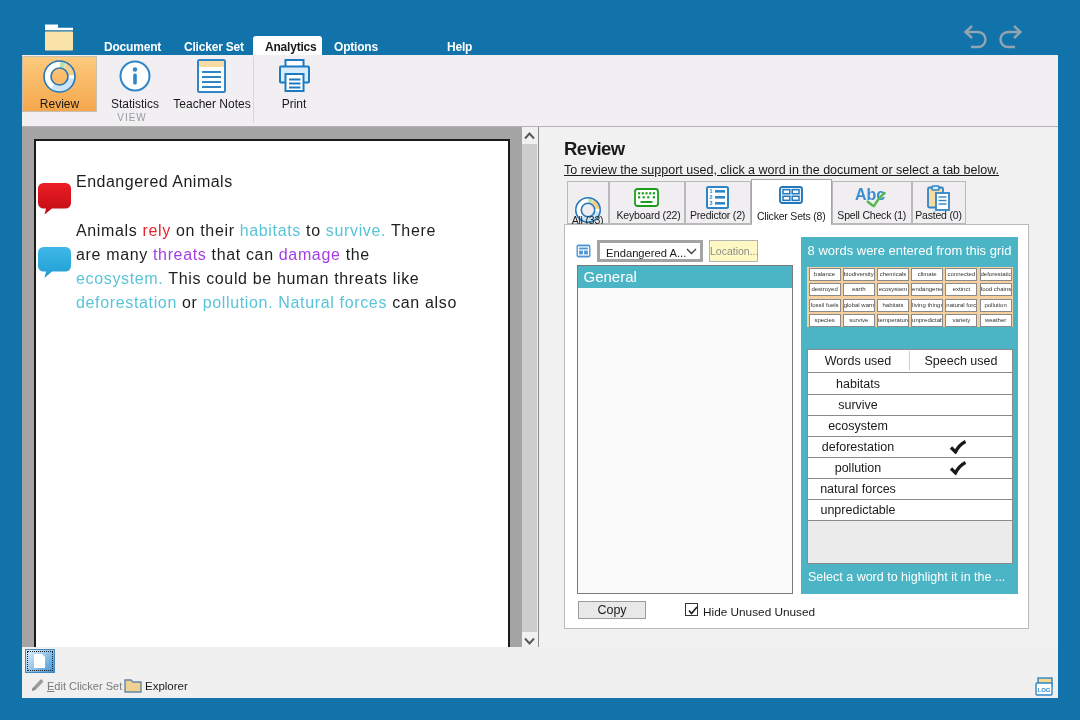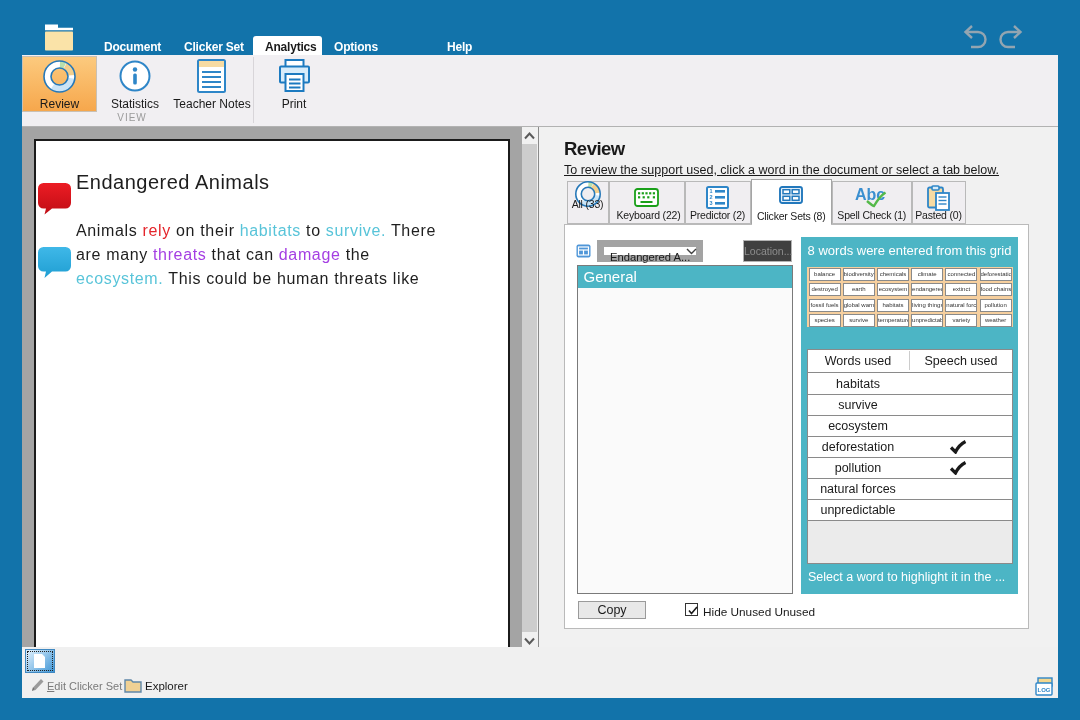--- a/index.html
+++ b/index.html
@@ -97,43 +97,44 @@
 <svg class="abs" style="left:38px;top:247px" width="33" height="32" viewBox="0 0 33 32">
   <defs>
       <linearGradient id="bg2" x1="0" y1="0" x2="0" y2="1">
     <stop offset="0" stop-color="#3fb8e8"></stop>
         <stop offset="1" stop-color="#1f9ed2"></stop>
       </linearGradient>
     </defs>
   <path d="M5.5 0 h22 a5.5 5.5 0 0 1 5.5 5.5 v13.5 a5.5 5.5 0 0 1 -5.5 5.5 h-13.5 l-7.5 6.5 l1.5 -6.5 h-2.5 a5.5 5.5 0 0 1 -5.5 -5.5 v-13.5 a5.5 5.5 0 0 1 5.5 -5.5 z" fill="url(#bg2)"></path>
 </svg>
 
-<div class="abs" style="left:76px;top:170px;font-size:20px;line-height:24px;color:#1e1e1e;letter-spacing:0.5px;">Endangered Animals</div>
+<div class="abs" style="left:76px;top:170px;font-size:16px;line-height:24px;color:#1e1e1e;letter-spacing:0.5px;">Endangered Animals</div>
 <div class="abs" style="left:76px;top:219px;font-size:16px;line-height:24.1px;color:#1e1e1e;letter-spacing:0.65px;white-space:nowrap;">
   <div>Animals <span style="color:#e4252b">rely</span> on their <span style="color:#58c4d9">habitats</span> to <span style="color:#58c4d9">survive.</span> There</div>
   <div>are many <span style="color:#a43ee3">threats</span> that can <span style="color:#a43ee3">damage</span> the</div>
   <div><span style="color:#58c4d9">ecosystem.</span> This could be human threats like</div>
+  <div><span style="color:#58c4d9">deforestation</span> or <span style="color:#58c4d9">pollution.</span> <span style="color:#58c4d9">Natural forces</span> can also</div>
 </div>
 
 <div class="abs" style="left:521.5px;top:127px;width:17px;height:520px;background:#f1f1f1;border-right:1px solid #8a8a8a;"></div>
 <div class="abs" style="left:521.5px;top:144px;width:15px;height:488px;background:#cdcdcd;"></div>
 <svg class="abs" style="left:524px;top:132px" width="11" height="8" viewBox="0 0 11 8">
     <path d="M1 6.5 L5.5 1.5 L10 6.5" fill="none" stroke="#5a5a5a" stroke-width="2"></path>
   </svg>
 <svg class="abs" style="left:524px;top:637px" width="11" height="8" viewBox="0 0 11 8">
     <path d="M1 1.5 L5.5 6.5 L10 1.5" fill="none" stroke="#5a5a5a" stroke-width="2"></path>
   </svg>
 
 <div class="abs" style="left:538.5px;top:127px;width:519.5px;height:571px;background:#f1f1f1;"></div>
 
 <div class="abs" style="left:564px;top:138px;font-size:18.5px;font-weight:700;color:#1a1a1a;letter-spacing:-0.5px;">Review</div>
 <div class="abs" style="left:564px;top:163px;font-size:12.5px;color:#1a1a1a;text-decoration:underline;">To review the support used, click a word in the document or select a tab below.</div>
 
 <div class="abs" style="left:566.5px;top:181px;width:42px;height:43px;background:#f0eef1;border:1px solid #b9b9b9;"></div>
-<div class="abs" style="left:566.5px;top:177px;width:42px;height:36px;">
+<div class="abs" style="left:566.5px;top:193px;width:42px;height:36px;">
     <svg width="26" height="26" viewBox="0 0 33 33" style="position:absolute;left:8px;top:4px">
       <circle cx="16.5" cy="16.5" r="12" fill="none" stroke="#ffffff" stroke-width="7"></circle>
       <path d="M22.13 5.90 A12 12 0 0 1 28.43 15.25" fill="none" stroke="#f2cf8e" stroke-width="7"></path>
       <path d="M28.38 18.17 A12 12 0 0 1 9.62 26.33" fill="none" stroke="#cbe4f6" stroke-width="7"></path>
       <path d="M16.92 4.51 A12 12 0 0 1 21.76 5.71" fill="none" stroke="#b9e0ae" stroke-width="7"></path>
       <circle cx="16.5" cy="16.5" r="15.5" fill="none" stroke="#2678b8" stroke-width="2"></circle>
       <circle cx="16.5" cy="16.5" r="8.5" fill="none" stroke="#2678b8" stroke-width="2"></circle>
     </svg>
      <div style="position:absolute;left:0;bottom:3px;width:100%;text-align:center;font-size:10.5px;letter-spacing:-0.2px;color:#1a1a1a;">All (33)</div>
   </div>
@@ -213,26 +214,26 @@
 
 <div class="abs" style="left:751.5px;top:224px;width:79.5px;height:1px;background:#ffffff;"></div>
 
 <svg class="abs" style="left:576px;top:244px" width="15" height="14" viewBox="0 0 15 14">
   <rect x="0.5" y="0.5" width="14" height="13" rx="2" fill="#4f96d8"></rect>
   <rect x="2.5" y="3" width="10" height="8" fill="none" stroke="#ffffff" stroke-width="1.2"></rect>
   <line x1="2.5" y1="6" x2="12.5" y2="6" stroke="#ffffff" stroke-width="1.2"></line>
   <line x1="7.5" y1="6" x2="7.5" y2="11" stroke="#ffffff" stroke-width="1.2"></line>
 </svg>
 
-<div class="abs" style="left:597px;top:240px;width:106px;height:22px;background:#ffffff;border:7px solid #a3a3a3;font-size:11.2px;color:#1a1a1a;line-height:20px;padding-left:6px;">Endangered A...</div>
+<div class="abs" style="left:597px;top:240px;width:106px;height:22px;background:#ffffff;border:3px solid #a3a3a3;font-size:11.2px;color:#1a1a1a;line-height:20px;padding-left:6px;">Endangered A...</div>
 <svg class="abs" style="left:686px;top:248px" width="11" height="7" viewBox="0 0 11 7">
     <path d="M1 1 L5.5 5.5 L10 1" fill="none" stroke="#404040" stroke-width="1.4"></path>
   </svg>
 
-<div class="abs" style="left:743px;top:240px;width:49px;height:22px;background:#404040;border:1px solid #b3b3b3;font-size:10.5px;color:#8d8d8d;text-align:center;line-height:20px;">Location...</div>
+<div class="abs" style="left:709px;top:240px;width:49px;height:22px;background:#fef9c3;border:1px solid #b3b3b3;font-size:10.5px;color:#8d8d8d;text-align:center;line-height:20px;">Location...</div>
 
 <div class="abs" style="left:576.5px;top:265px;width:216.5px;height:329px;background:#fafafa;border:1px solid #7a7a7a;">
   <div style="height:22px;background:#4cb5c5;color:#ffffff;font-size:15px;line-height:22px;padding-left:6px;">General</div>
 </div>
 
 <div class="abs" style="left:801px;top:237px;width:217px;height:357px;background:#4cb5c5;"></div>
 <div class="abs" style="left:801px;top:243px;width:217px;text-align:center;font-size:13px;color:#ffffff;white-space:nowrap;">8 words were entered from this grid</div>
 <div class="abs" style="left:806.5px;top:266.5px;width:206px;height:60.5px;background:#f6cf9e;"></div>
 <div class="abs" style="left:808.5px;top:268.2px;width:32.2px;height:13px;background:#ffffff;border:1px solid #8a8a8a;font-size:6px;color:#333;text-align:center;line-height:10.5px;overflow:hidden;white-space:nowrap;">balance</div>
 <div class="abs" style="left:842.7px;top:268.2px;width:32.2px;height:13px;background:#ffffff;border:1px solid #8a8a8a;font-size:6px;color:#333;text-align:center;line-height:10.5px;overflow:hidden;white-space:nowrap;">biodiversity</div>

